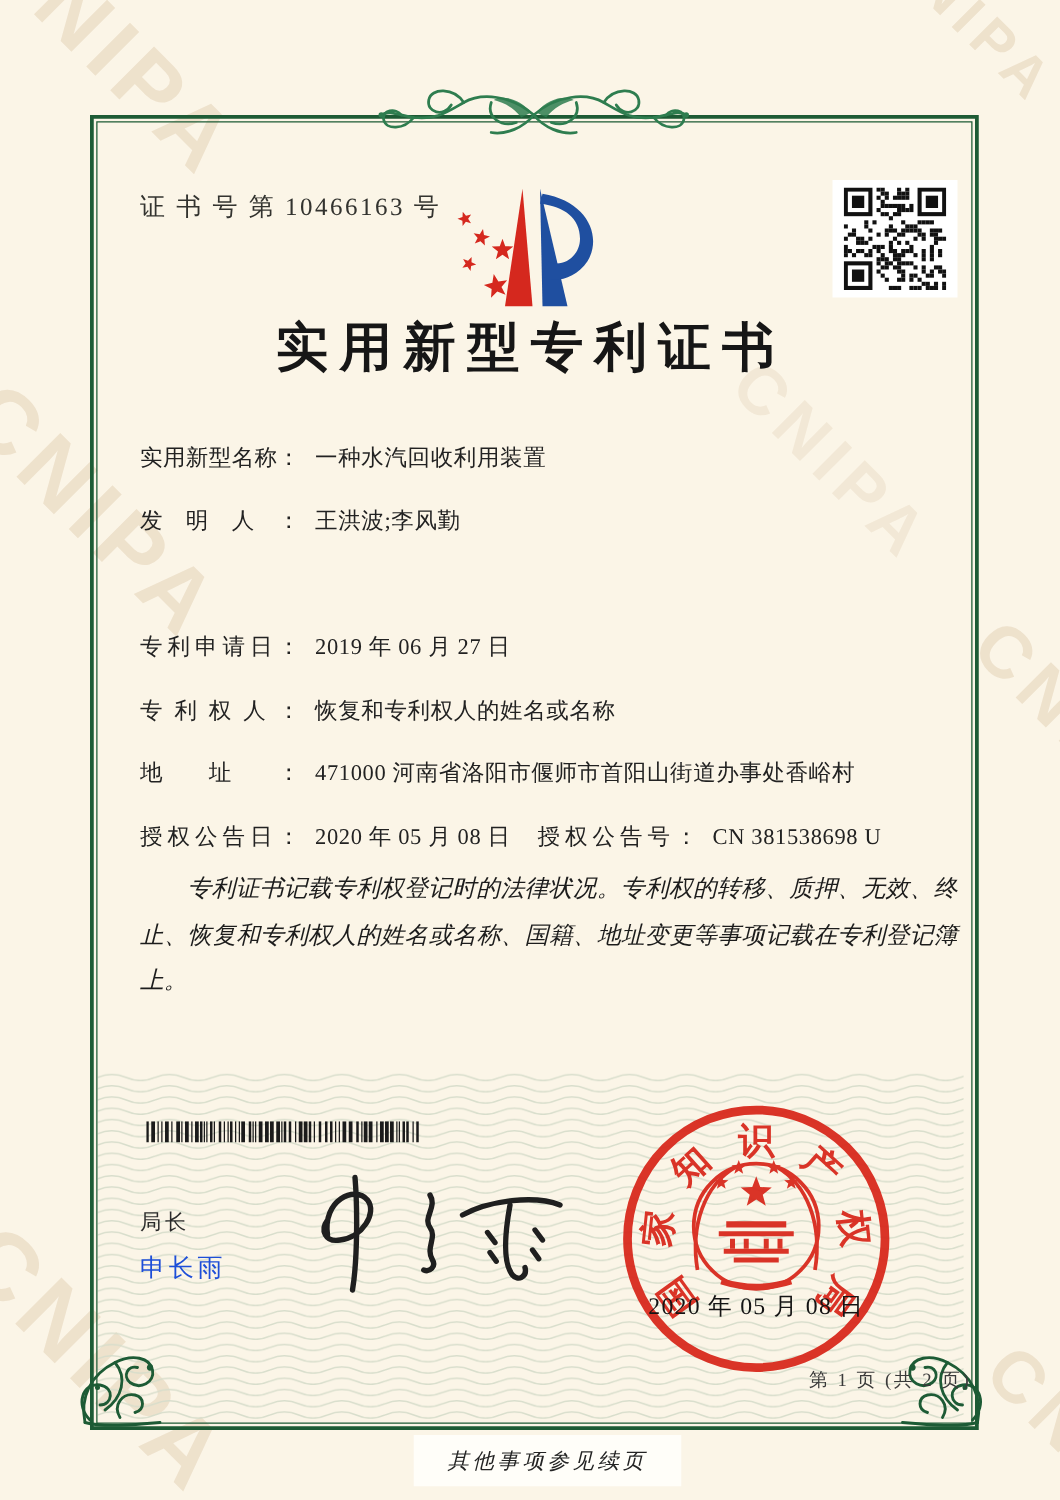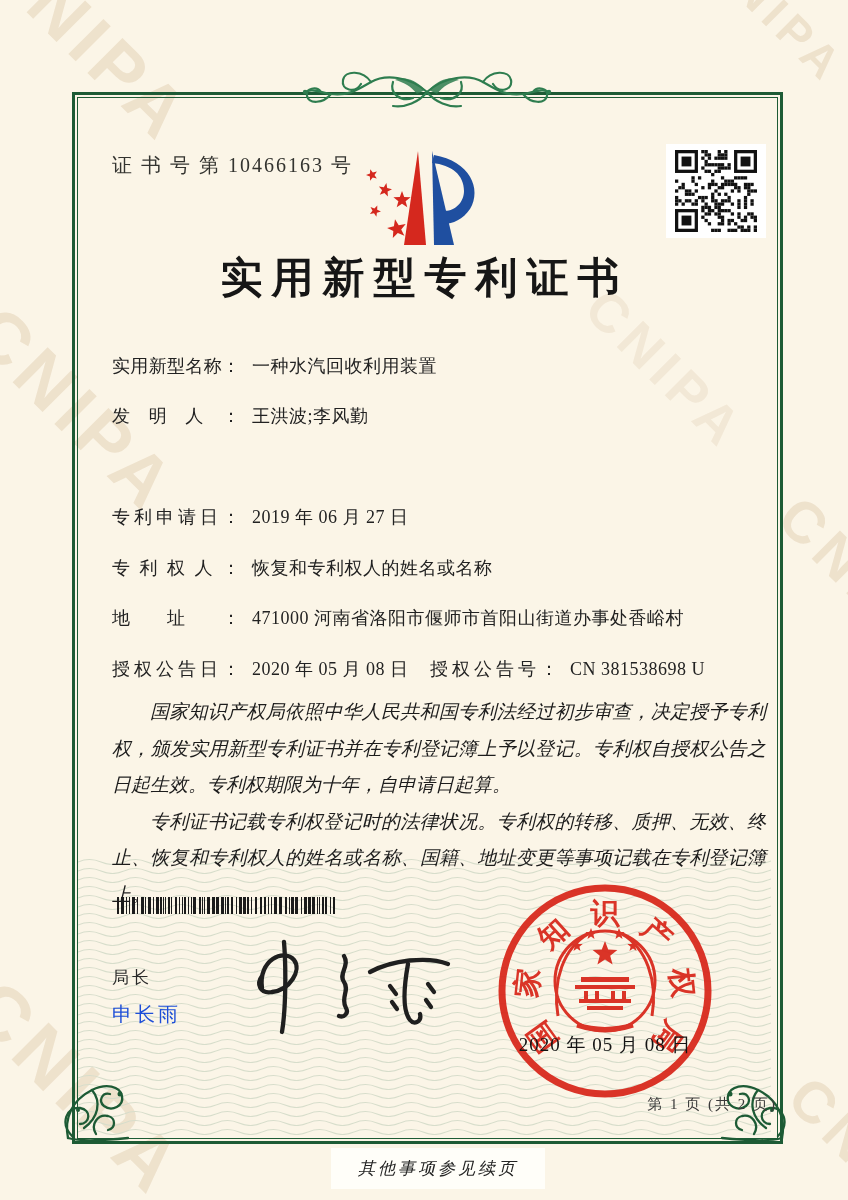--- a/index.html
+++ b/index.html
@@ -353,21 +353,20 @@
     <span class="lab">地址：</span><span class="val">471000 河南省洛阳市偃师市首阳山街道办事处香峪村</span>
   </div>
   <div class="row r7">
     <span class="lab">授权公告日：</span><span class="val">2020 年 05 月 08 日</span>
     <span class="pair2">
       <span class="lab">授权公告号：</span><span class="val">CN 381538698 U</span>
     </span>
   </div>
 
   <div class="body-text">
-    <p>国家知识产权局依照中华人民共和国专利法经过初步审查，决定授予专利权，颁发实用新型专利证书并在专利登记簿上予以登记。专利权自授权公告之日起生效。专利权期限为十年，自申请日起算。</p>
     <p>专利证书记载专利权登记时的法律状况。专利权的转移、质押、无效、终止、恢复和专利权人的姓名或名称、国籍、地址变更等事项记载在专利登记簿上。</p>
   </div>
 
   <svg class="barcode" id="barcode" width="221" height="17" viewBox="0 0 221 17">
       <rect x="0" y="0" width="2" height="17" fill="#1b1b1b"></rect>
       <rect x="4" y="0" width="3" height="17" fill="#1b1b1b"></rect>
       <rect x="9" y="0" width="1" height="17" fill="#1b1b1b"></rect>
       <rect x="12" y="0" width="1" height="17" fill="#1b1b1b"></rect>
       <rect x="15" y="0" width="3" height="17" fill="#1b1b1b"></rect>
       <rect x="20" y="0" width="1" height="17" fill="#1b1b1b"></rect>

